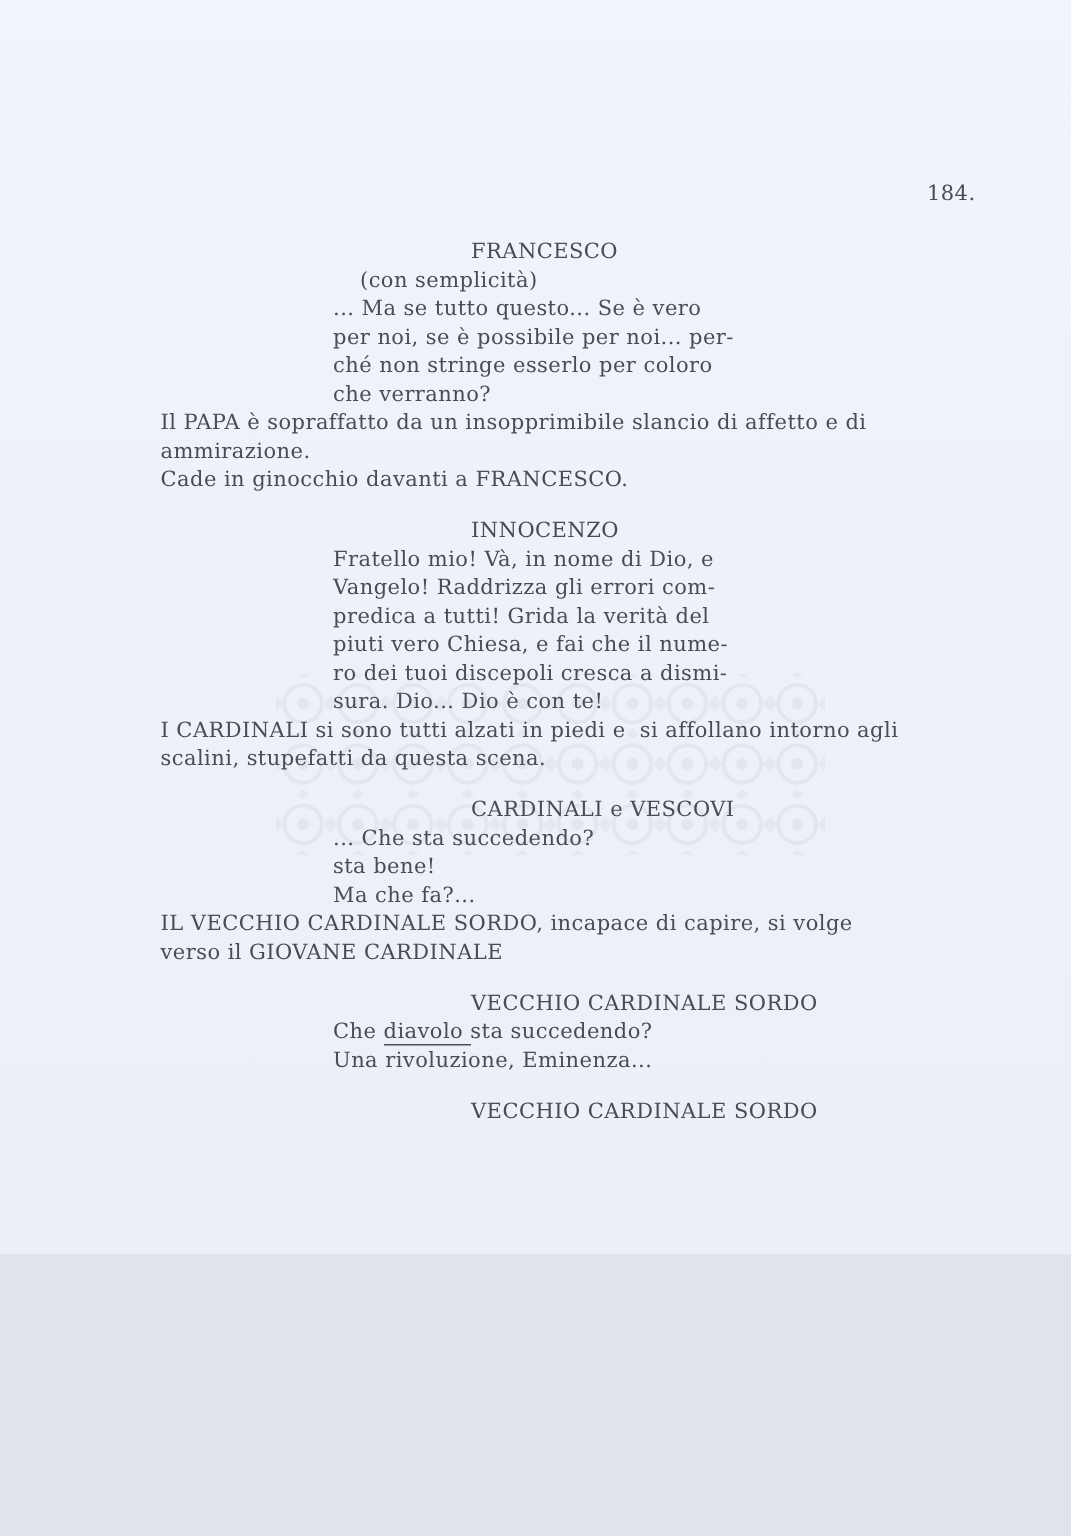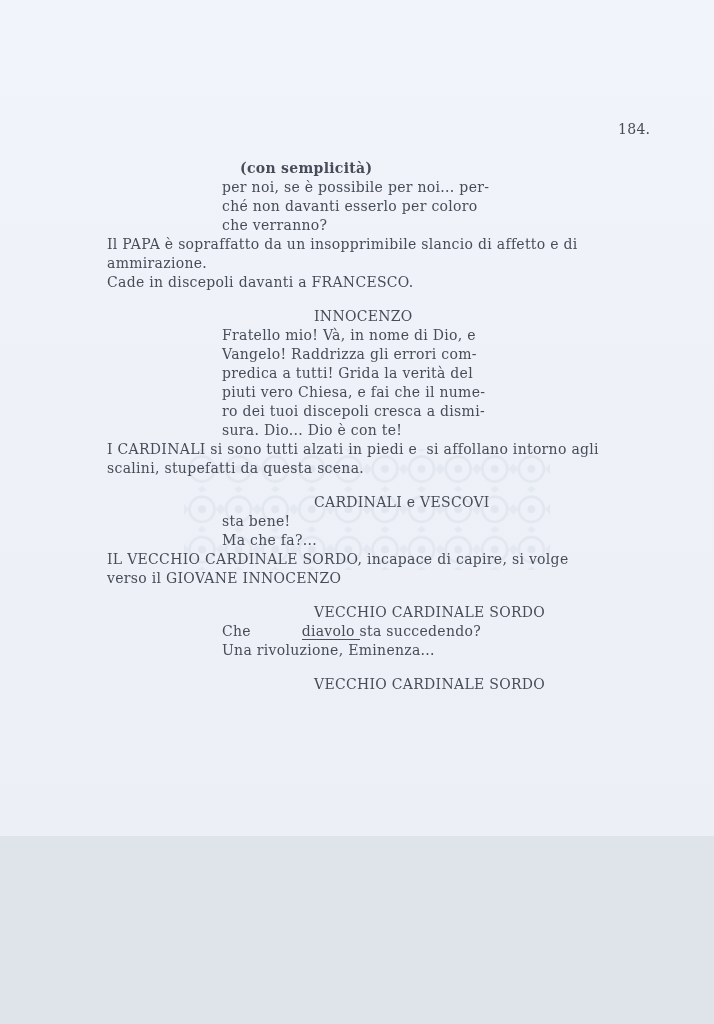--- a/index.html
+++ b/index.html
@@ -18,24 +18,24 @@
     overflow:hidden;
   }
   .page > *{position:relative;z-index:1;}
   .watermark{
     position:absolute;left:184px;top:449px;width:366px;height:121px;
     z-index:0;opacity:0.55;pointer-events:none;
   }
   .line{white-space:pre;line-height:19px;}
   .page-number{margin:0 0 20px 618px;}
   .cue{margin:15px 0 0 314px;}
-  .paren{margin:0 4px 0 240px;font-weight:bold;}
+  .paren{margin:0 4px 0 240px;}
   .dialogue{margin:0 0 0 222px;}
   .action{margin:0 90px 0 107px;}
-  .u{border-bottom:1.3px solid #4a505b;margin-left:46px;}
+  .u{border-bottom:1.3px solid #4a505b;}
 </style>
 </head>
 <body>
 
 <div class="page">
 
   <svg class="watermark" viewBox="0 0 366 121" xmlns="http://www.w3.org/2000/svg" aria-hidden="true">
     <defs>
       <pattern id="wmTile" x="0" y="0" width="36.6" height="40.3" patternUnits="userSpaceOnUse">
         <circle cx="18" cy="20" r="12.5" fill="none" stroke="#d7deea" stroke-width="2.6"></circle>
@@ -44,38 +44,42 @@
         <path d="M36.6 14.5 L41.6 20 L36.6 25.5 L31.6 20 Z" fill="#dce2ed"></path>
         <path d="M13.5 0 L18 3.5 L22.5 0 L18 -3.5 Z" fill="#dce2ed"></path>
         <path d="M13.5 40.3 L18 43.8 L22.5 40.3 L18 36.8 Z" fill="#dce2ed"></path>
       </pattern>
     </defs>
     <rect x="0" y="0" width="366" height="121" fill="url(#wmTile)"></rect>
   </svg>
 
   <div class="page-number">184.</div>
 
+  <div class="cue">
+    <div class="line">FRANCESCO</div>
+  </div>
 
   <div class="paren">
     <div class="line">(con semplicità)</div>
   </div>
 
   <div class="dialogue">
+    <div class="line">... Ma se tutto questo... Se è vero</div>
     <div class="line">per noi, se è possibile per noi... per-</div>
-    <div class="line">ché non davanti esserlo per coloro</div>
+    <div class="line">ché non stringe esserlo per coloro</div>
     <div class="line">che verranno?</div>
   </div>
 
   <div class="action">
     <div class="line">Il PAPA è sopraffatto da un insopprimibile slancio di affetto e di</div>
     <div class="line">ammirazione.</div>
   </div>
 
   <div class="action">
-    <div class="line">Cade in discepoli davanti a FRANCESCO.</div>
+    <div class="line">Cade in ginocchio davanti a FRANCESCO.</div>
   </div>
 
   <div class="cue">
     <div class="line">INNOCENZO</div>
   </div>
 
   <div class="dialogue">
     <div class="line">Fratello mio! Và, in nome di Dio, e</div>
     <div class="line">Vangelo! Raddrizza gli errori com-</div>
     <div class="line">predica a tutti! Grida la verità del</div>
@@ -88,27 +92,28 @@
   <div class="action">
     <div class="line">I CARDINALI si sono tutti alzati in piedi e  si affollano intorno agli</div>
     <div class="line">scalini, stupefatti da questa scena.</div>
   </div>
 
   <div class="cue">
     <div class="line">CARDINALI e VESCOVI</div>
   </div>
 
   <div class="dialogue">
+    <div class="line">... Che sta succedendo?</div>
     <div class="line">sta bene!</div>
     <div class="line">Ma che fa?...</div>
   </div>
 
   <div class="action">
     <div class="line">IL VECCHIO CARDINALE SORDO, incapace di capire, si volge</div>
-    <div class="line">verso il GIOVANE INNOCENZO</div>
+    <div class="line">verso il GIOVANE CARDINALE</div>
   </div>
 
   <div class="cue">
     <div class="line">VECCHIO CARDINALE SORDO</div>
   </div>
 
   <div class="dialogue">
     <div class="line"><span>Che </span><span class="u">diavolo </span><span>sta succedendo?</span></div>
   </div>
 

